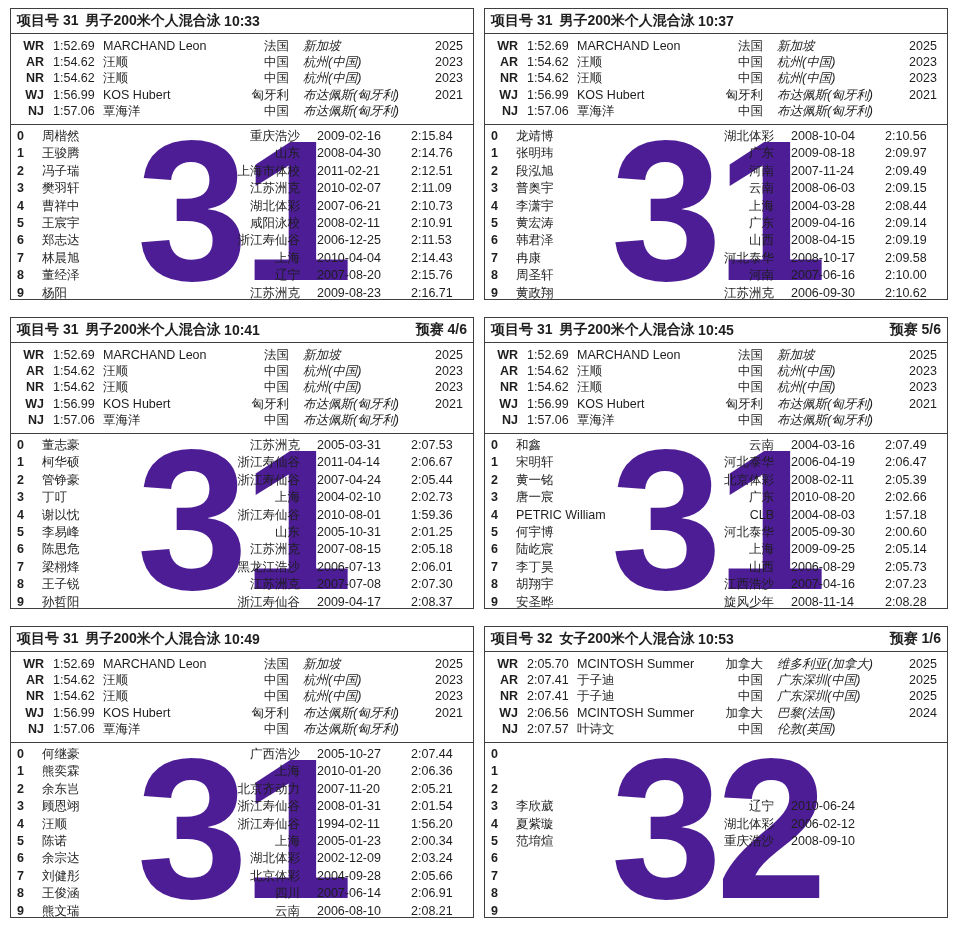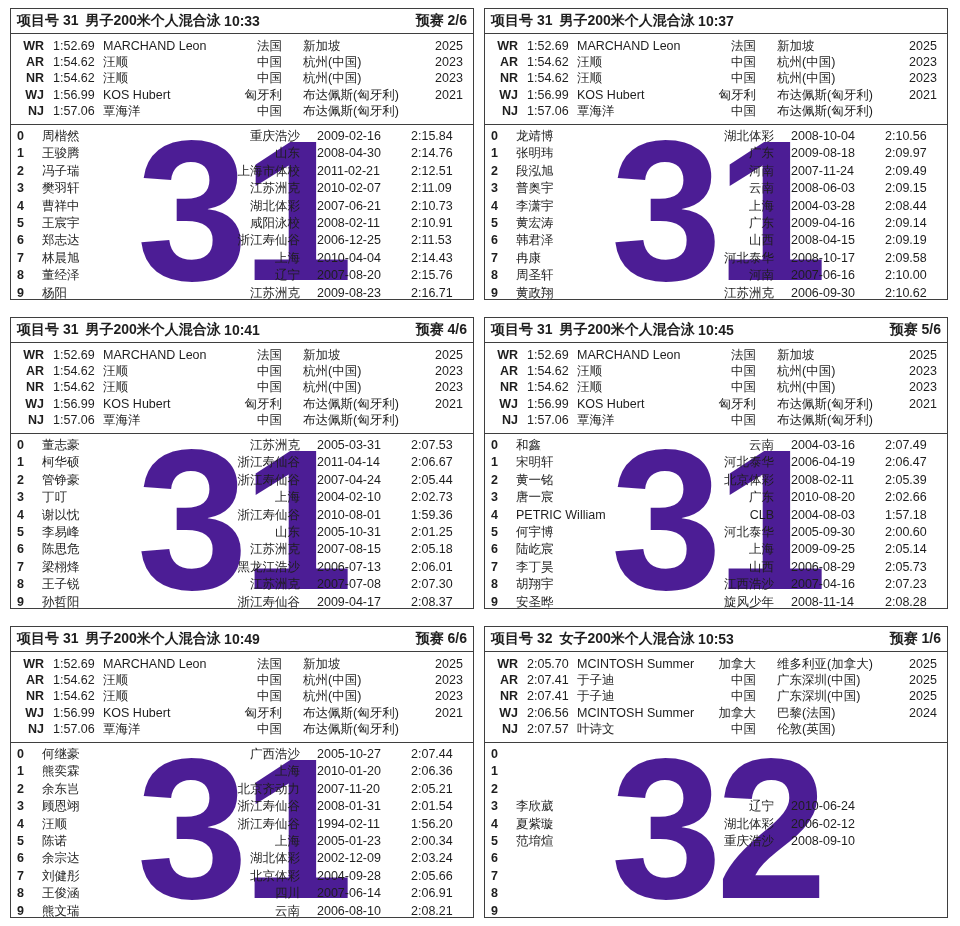--- a/index.html
+++ b/index.html
@@ -40,21 +40,21 @@
   .records{
     padding:4px 6px 5px 6px;
     border-bottom:1.5px solid #3f3f3f;
     font-size:12.5px;
   }
   .record-row{display:flex;line-height:16.2px;white-space:nowrap;}
   .rec-code{width:27px;font-weight:bold;text-align:right;flex:none;}
   .rec-time{width:50px;margin-left:9px;flex:none;}
   .rec-name{flex:1;overflow:hidden;}
   .rec-nation{width:58px;text-align:right;flex:none;}
-  .rec-venue{width:128px;margin-left:21px;flex:none;overflow:hidden;}
+  .rec-venue{width:128px;margin-left:14px;flex:none;overflow:hidden;font-style:italic;}
   .rec-year{width:36px;text-align:center;flex:none;}
   
   .lanes{flex:1;position:relative;padding:3px 6px 0 6px;font-size:12.5px;}
   .lane-row{display:flex;line-height:17.4px;position:relative;z-index:1;white-space:nowrap;}
   .lane-no{width:25px;font-weight:bold;flex:none;}
   .lane-name{flex:1;overflow:hidden;}
   .lane-team{width:130px;text-align:right;flex:none;}
   .lane-dob{width:94px;margin-left:17px;flex:none;}
   .lane-time{width:56px;flex:none;}
   
@@ -70,21 +70,20 @@
 </style>
 </head>
 <body>
 
 <div class="page">
   <div class="grid" id="grid">
       <section class="panel">
         <div class="panel-header">
           <div class="ph-title"><span class="ev-label">项目号 31</span><span class="ev-name">男子200米个人混合泳</span></div>
           <div class="ph-time">10:33</div>
-          <div class="ph-heat">预赛 2/6</div>
         </div>
         <div class="records">
           <div class="record-row">
             <span class="rec-code">WR</span>
             <span class="rec-time">1:52.69</span>
             <span class="rec-name">MARCHAND Leon</span>
             <span class="rec-nation">法国</span>
             <span class="rec-venue">新加坡</span>
             <span class="rec-year">2025</span>
           </div>
@@ -557,21 +556,20 @@
             <span class="lane-team">旋风少年</span>
             <span class="lane-dob">2008-11-14</span>
             <span class="lane-time">2:08.28</span>
           </div>
         </div>
       </section>
       <section class="panel">
         <div class="panel-header">
           <div class="ph-title"><span class="ev-label">项目号 31</span><span class="ev-name">男子200米个人混合泳</span></div>
           <div class="ph-time">10:49</div>
-          <div class="ph-heat">预赛 6/6</div>
         </div>
         <div class="records">
           <div class="record-row">
             <span class="rec-code">WR</span>
             <span class="rec-time">1:52.69</span>
             <span class="rec-name">MARCHAND Leon</span>
             <span class="rec-nation">法国</span>
             <span class="rec-venue">新加坡</span>
             <span class="rec-year">2025</span>
           </div>

